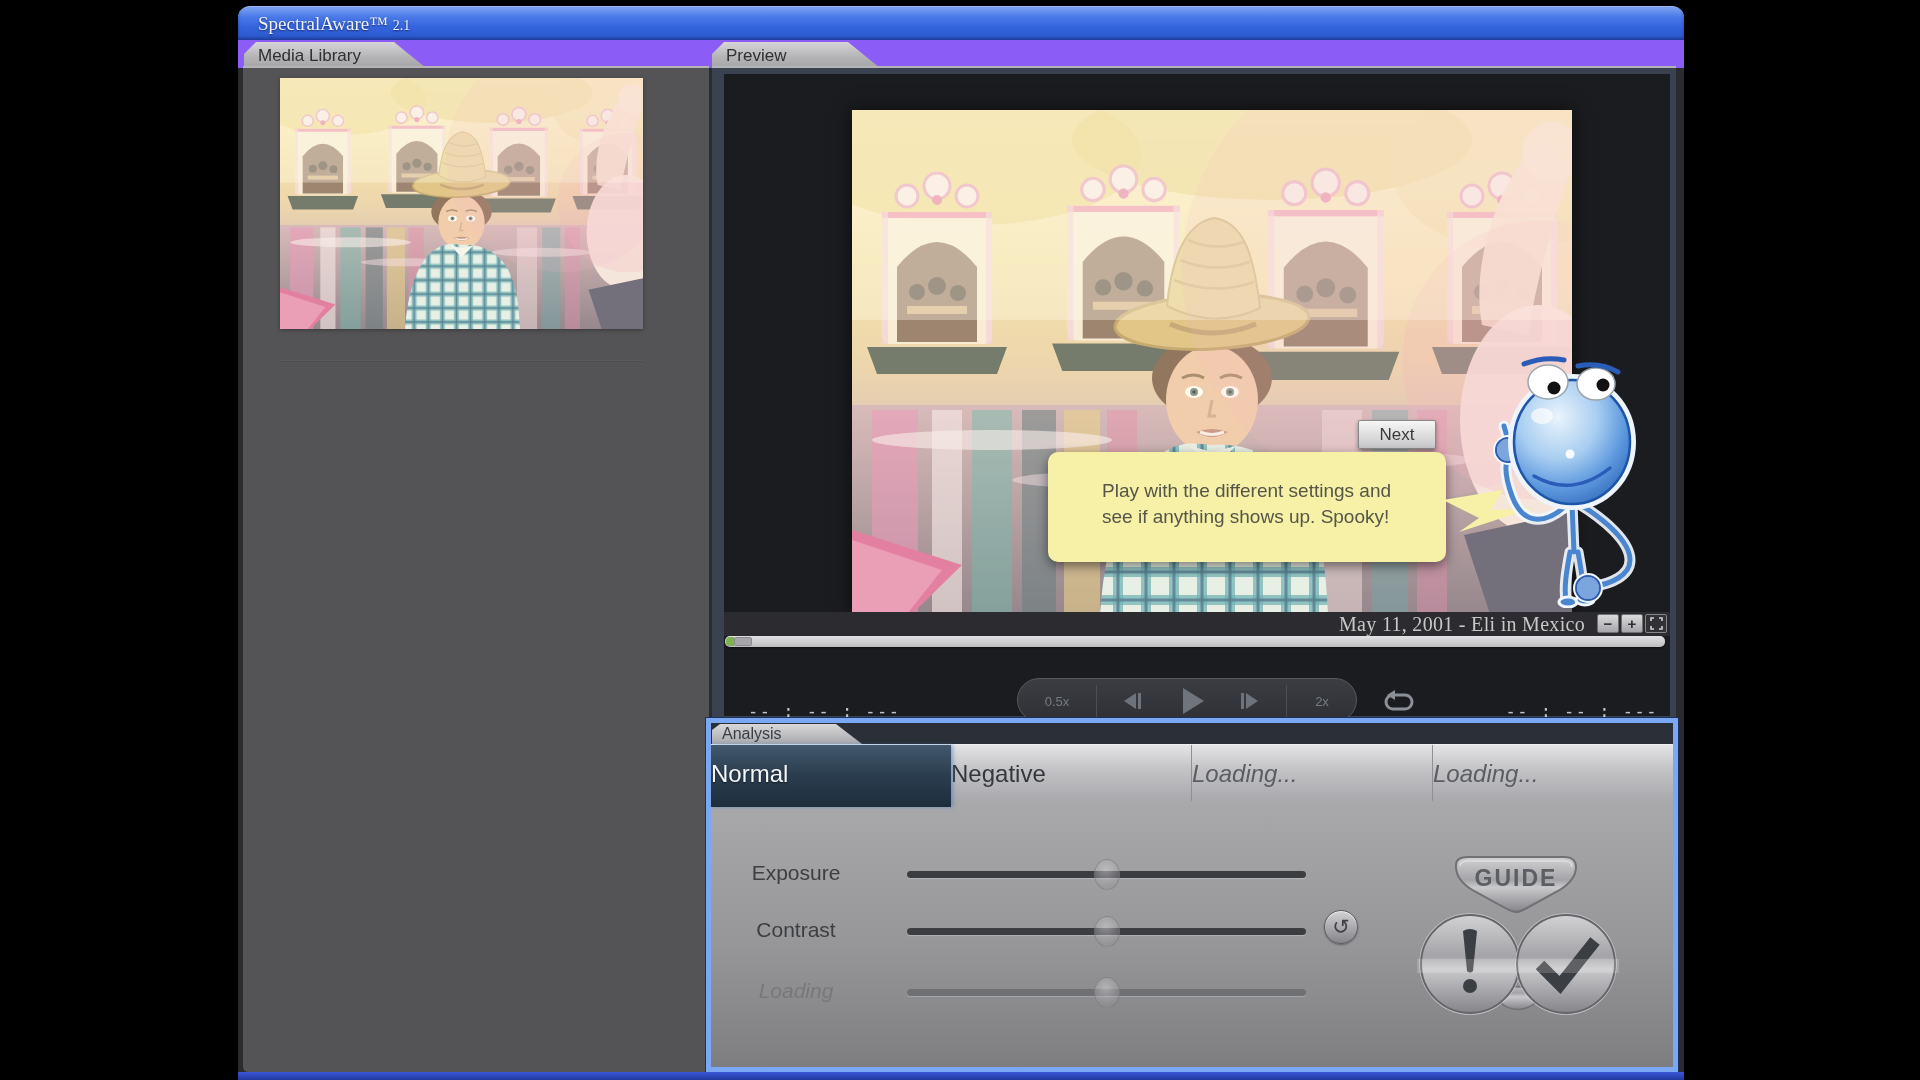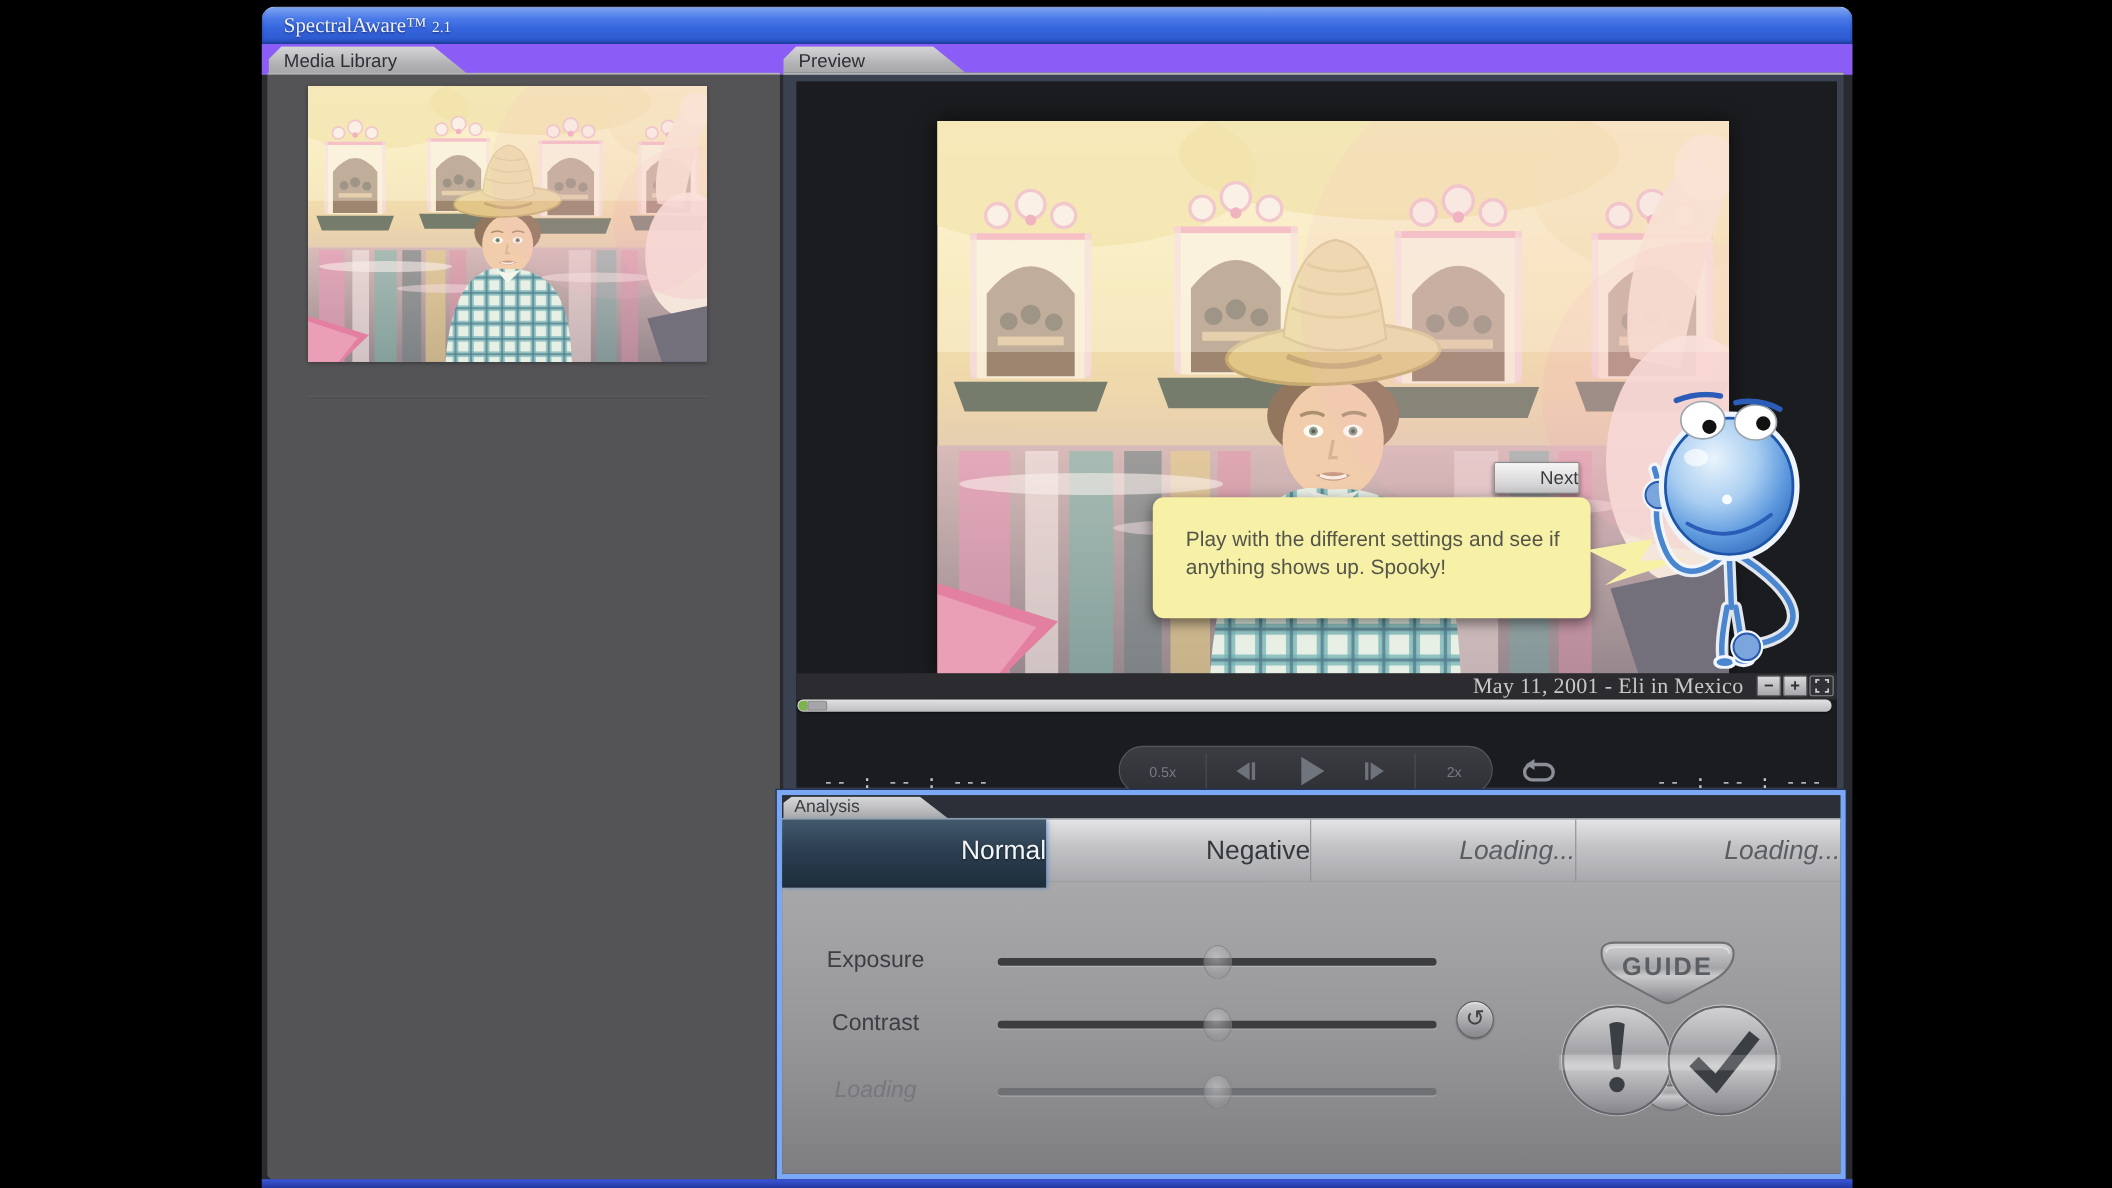--- a/index.html
+++ b/index.html
@@ -63,38 +63,38 @@
   .pill-sep{position:absolute;top:6px;width:1px;height:32px;background:#4b4e55;}
   .pill .sep1{left:78px;} .pill .sep2{left:268px;}
   .pill-btn{position:absolute;top:0;height:44px;display:flex;align-items:center;justify-content:center;}
   .speed-label{color:#767b83;font-size:13px;}
   .btn-speed-down{left:0;width:78px;} .btn-prev{left:88px;width:52px;}
   .btn-play{left:146px;width:58px;} .btn-next{left:206px;width:52px;} .btn-speed-up{left:268px;width:72px;}
   .loop-btn{position:absolute;left:659px;top:616px;width:32px;height:24px;}
   
   .tooltip{position:absolute;left:324px;top:378px;width:398px;height:110px;background:#f6f1a6;
     border-radius:10px;box-shadow:0 4px 12px rgba(0,0,0,.5);padding:26px 26px 0 30px;}
-  .tooltip-text{color:#55554a;font-size:19px;line-height:26px;}
+  .tooltip-text{color:#55554a;font-size:19px;line-height:26px;margin-left:24px;}
   .next-btn{position:absolute;left:634px;top:346px;width:78px;height:29px;
     background:linear-gradient(180deg,#f6f6f6,#c8c8ca);border:1px solid #8a8a8c;border-radius:2px;
-    color:#3a3a3c;font-size:17px;text-align:right;line-height:27px;box-shadow:0 2px 4px rgba(0,0,0,.4);}
+    color:#3a3a3c;font-size:17px;text-align:center;line-height:27px;box-shadow:0 2px 4px rgba(0,0,0,.4);}
   .zigzag{position:absolute;left:719px;top:412px;}
   .mascot{position:absolute;left:754px;top:282px;width:182px;height:252px;}
   
   .analysis{position:absolute;left:468px;top:712px;width:972px;height:354px;
     border:5px solid #7aa8f4;outline:1px solid #203058;background:#2b2f37;}
   .an-strip{position:absolute;left:0;top:0;width:962px;height:21px;background:#2b2f37;}
   .an-tab{position:absolute;left:1px;top:1px;width:150px;height:20px;
     background:linear-gradient(180deg,#d8d8da,#a9a9ac);
     clip-path:polygon(0 100%,0 6px,8px 0,calc(100% - 26px) 0,100% 100%);
     color:#393e44;font-size:16px;line-height:20px;padding-left:10px;}
   .segbar{position:absolute;left:0;top:21px;width:962px;height:57px;display:flex;
     background:linear-gradient(180deg,#e4e4e6 0%,#c2c2c5 45%,#a9a9ad 100%);
     border-top:1px solid #efeff1;}
-  .seg{flex:1;text-align:right;line-height:57px;font-size:24px;color:#34383d;
+  .seg{flex:1;text-align:left;line-height:57px;font-size:24px;color:#34383d;
     border-right:1px solid #8f8f94;position:relative;}
   .seg:last-child{border-right:none;}
   .seg.selected{background:linear-gradient(180deg,#42586c 0%,#2a3d4e 50%,#1d2d3c 100%);
     color:#f3f6f9;height:62px;border-right:none;box-shadow:2px 0 4px rgba(60,120,200,.55);
     text-shadow:0 1px 2px rgba(0,0,0,.6);z-index:2;}
   .seg.loading{font-style:italic;color:#5a5e63;}
   .an-body{position:absolute;left:0;top:78px;width:962px;height:266px;
     background:linear-gradient(180deg,#a9a9ab 0%,#969698 55%,#7e7e81 100%);}
   .slider-label{position:absolute;width:150px;text-align:center;font-size:21px;color:#3c3e42;}
   .slider-label.disabled{font-style:italic;color:#77787c;}

